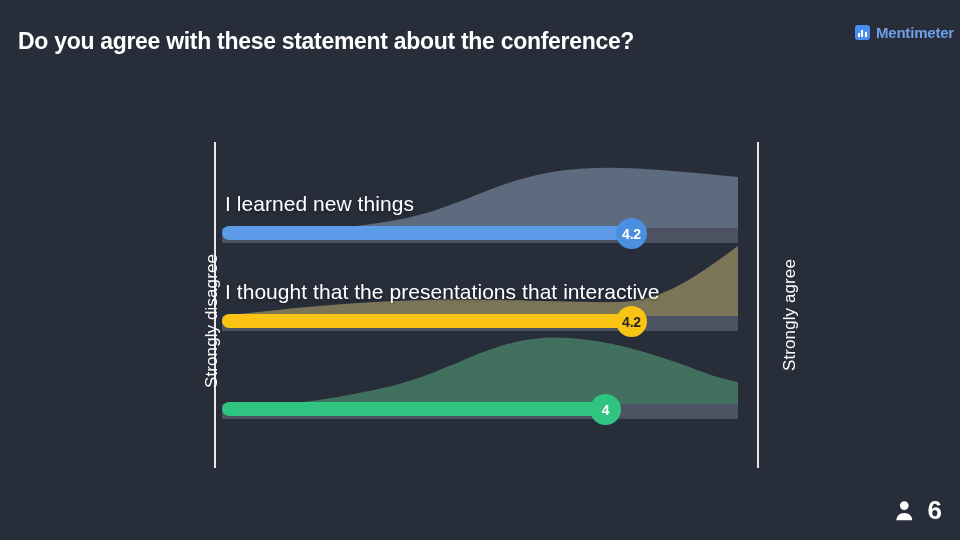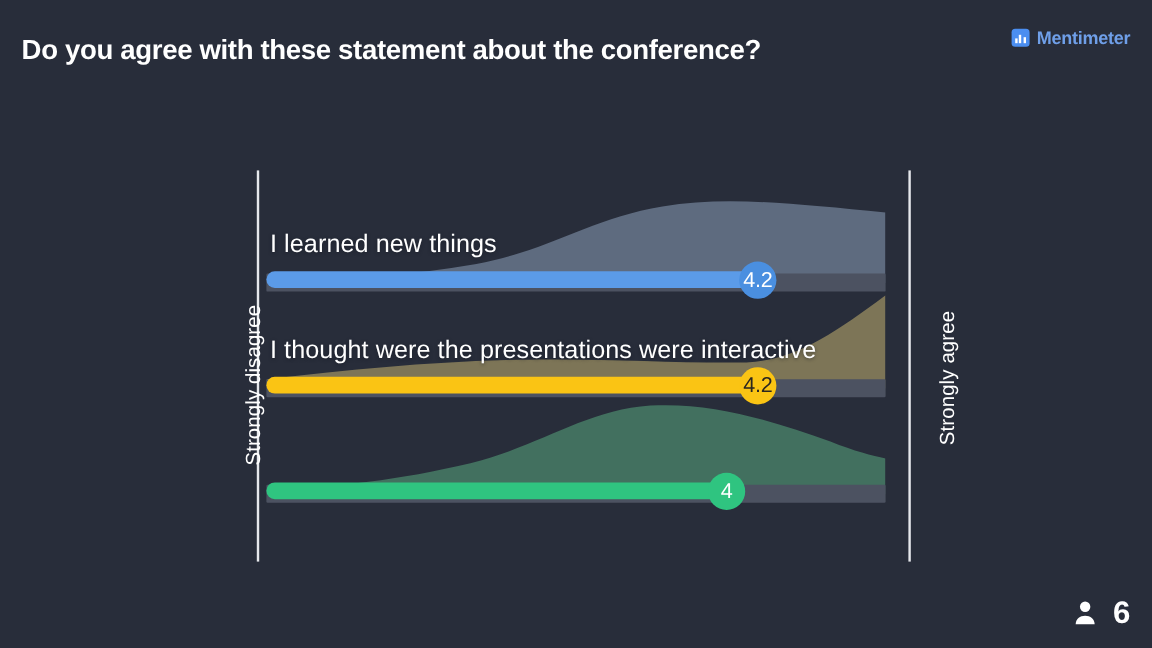--- a/index.html
+++ b/index.html
@@ -25,23 +25,24 @@
     color: #ffffff;
     font-size: 23px;
     font-weight: bold;
     line-height: 1.34;
     letter-spacing: -0.3px;
     margin-top: 10px;
   }
 
   #brand-logo {
     position: absolute;
-    right: 18px;
+    right: 6px;
     top: 24px;
     display: flex;
+    align-items: center;
     gap: 6px;
     margin-left: 34px;
   }
   #brand-logo .logo-mark {
     width: 15px;
     height: 15px;
     background: #4b8ef0;
     border-radius: 3px;
     display: flex;
     align-items: flex-end;
@@ -157,22 +158,22 @@
 
   .row-badge {
     position: absolute;
     top: 78px;
     width: 31px;
     height: 31px;
     border-radius: 50%;
     display: flex;
     align-items: center;
     justify-content: center;
-    font-size: 18px;
-    font-weight: normal;
+    font-size: 14px;
+    font-weight: bold;
     letter-spacing: -0.2px;
     text-align: center;
   }
 
   
   #participant-counter {
     position: absolute;
     right: 18px;
     bottom: 14px;
     display: flex;
@@ -220,21 +221,21 @@
   </div>
 
   <div class="stmt-row" id="stmt-row-1">
     <div class="curve-wrap">
       <svg width="516" height="96" viewBox="0 0 516 96" preserveAspectRatio="none">
         <path id="curve-path-1" d="M0,88 C70,80 130,74 200,72 C280,70 340,75 400,74 C440,72 470,52 516,18 L516,96 L0,96 Z" fill="#7d7557"></path>
       </svg>
     </div>
     <div class="row-track"></div>
     <div class="row-bar" id="row-bar-1" style="width: 410px; background: rgb(250, 196, 20);"></div>
-    <div class="row-label">I thought were the presentations were interactive</div>
+    <div class="row-label">I thought that the presentations that interactive</div>
     <div class="row-badge" id="row-badge-1" style="left: 394px; background: rgb(250, 196, 20); color: rgb(42, 38, 32);">4.2</div>
   </div>
 
   <div class="stmt-row" id="stmt-row-2">
     <div class="curve-wrap">
       <svg width="516" height="96" viewBox="0 0 516 96" preserveAspectRatio="none">
         <path id="curve-path-2" d="M0,92 C60,90 110,84 170,70 C230,55 265,26 320,22 C370,19 420,34 470,52 C490,60 505,64 516,66 L516,96 L0,96 Z" fill="#42705f"></path>
       </svg>
     </div>
     <div class="row-track"></div>

